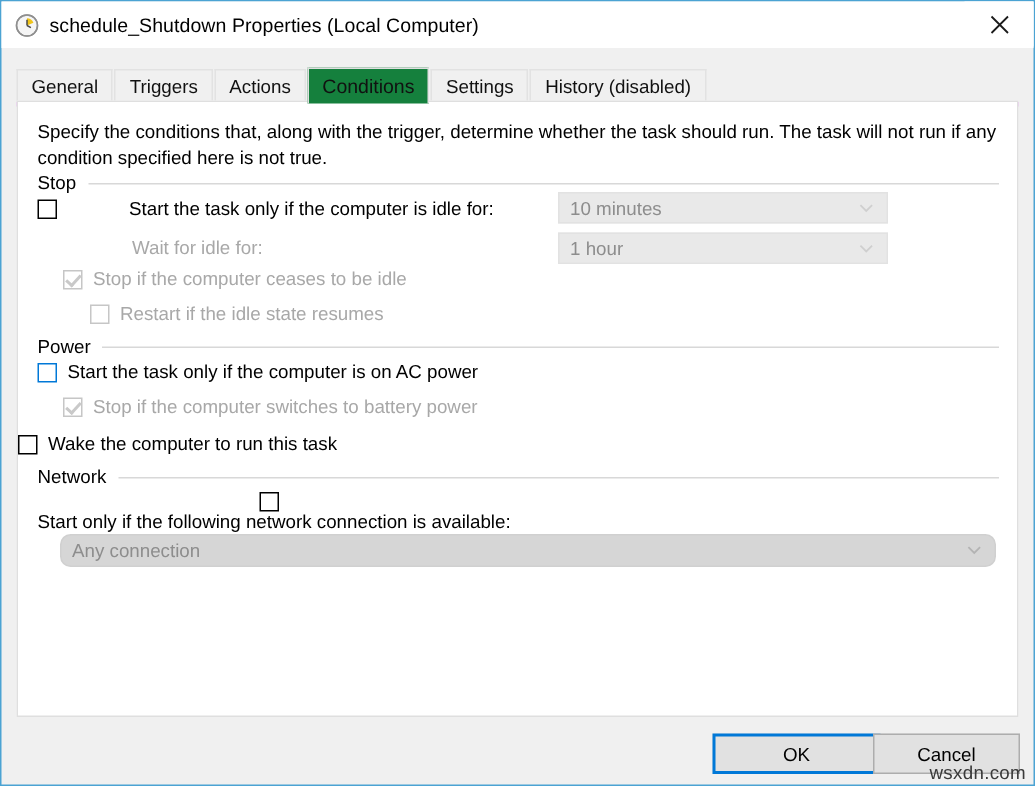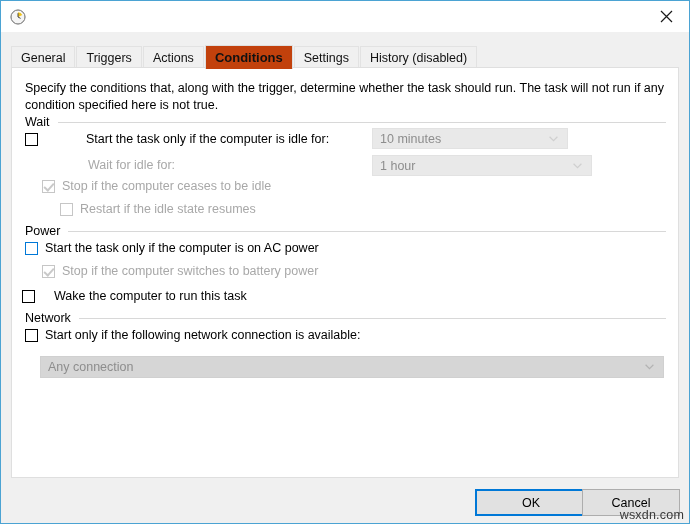--- a/index.html
+++ b/index.html
@@ -75,28 +75,27 @@
     background: #f0f0f0;
     border: 1px solid #e2e2e2;
     border-bottom: none;
     box-sizing: border-box;
     font-size: 12.5px;
     color: #111111;
     white-space: nowrap;
     margin-right: 1px;
   }
   .tab.selected {
-    background: #c2410c;
+    background: #15803d;
     border-color: #dfdfdf;
     height: 24px;
     position: relative;
     z-index: 2;
     margin-bottom: -1px;
     font-size: 13px;
-    font-weight: bold;
   }
   
   #panel {
     position: absolute;
     left: 10px; top: 66px;
     width: 668px;
     height: 411px;
     background: #ffffff;
     border: 1px solid #dfdfdf;
     box-sizing: border-box;
@@ -173,21 +172,21 @@
     color: #8d8d8d;
   }
   .combo .ctext { padding-left: 7px; white-space: nowrap; }
   .combo .carrow {
     position: absolute;
     right: 9px;
     top: 50%;
     transform: translateY(-50%);
     line-height: 0;
   }
-  .combo.wide { background: #d6d6d6; border-color: #d0d0d0; color: #8d8d8d; }
+  .combo.wide { background: #d6d6d6; border-color: #d0d0d0; color: #8d8d8d; border-radius: 7px; }
   
   .btn {
     position: absolute;
     box-sizing: border-box;
     height: 27px;
     display: flex;
     align-items: center;
     justify-content: center;
     background: #e1e1e1;
     border: 1px solid #adadad;
@@ -214,20 +213,21 @@
 
   <div id="titlebar">
     <div id="title-icon">
       <svg width="16" height="16" viewBox="0 0 16 16">
         <circle cx="8" cy="8" r="7" fill="#f5f5f5" stroke="#9a9a9a" stroke-width="1"></circle>
         <path d="M8 8 L8 3.2 A4.8 4.8 0 0 1 12.3 6.1 Z" fill="#f0c419"></path>
         <circle cx="8" cy="8" r="7" fill="none" stroke="#8f8f8f" stroke-width="1"></circle>
         <path d="M8 8 L8 4.2 M8 8 L10.6 9.4" stroke="#4a4a4a" stroke-width="1" fill="none"></path>
       </svg>
     </div>
+    <div id="title-text">schedule_Shutdown Properties (Local Computer)</div>
     <div id="close-button">
       <svg width="13" height="13" viewBox="0 0 13 13">
         <path d="M1 1 L12 12 M12 1 L1 12" stroke="#1a1a1a" stroke-width="1.2" fill="none"></path>
       </svg>
     </div>
   </div>
 
   <div id="tabstrip">
     <div class="tab">
       <span>General</span>
@@ -247,30 +247,30 @@
     <div class="tab">
       <span>History (disabled)</span>
     </div>
   </div>
 
   <div id="panel">
 
     <div id="description">Specify the conditions that, along with the trigger, determine whether the task should run.  The task will not run  if any condition specified here is not true.</div>
 
     <div class="group-header" style="top:47px;">
-      <span class="gh-label">Wait</span>
+      <span class="gh-label">Stop</span>
       <span class="gh-line"></span>
     </div>
 
     <div class="cbrow" style="left:13px; top:64px;gap:41px;">
       <span class="cbox"></span>
       <span class="cblabel">Start the task only if the computer is idle for:</span>
     </div>
 
-    <div class="combo" style="left:360px; top:60px; width:196px; height:21px;">
+    <div class="combo" style="left:360px; top:60px; width:220px; height:21px;">
       <span class="ctext">10 minutes</span>
       <span class="carrow">
         <svg width="9" height="6" viewBox="0 0 9 6">
             <path d="M0.6 0.8 L4.5 4.6 L8.4 0.8" stroke="#cfcfcf" stroke-width="1.2" fill="none"></path>
           </svg>
       </span>
     </div>
 
     <div class="plabel" style="left:76px; top:90px;">Wait for idle for:</div>
 
@@ -301,31 +301,31 @@
     <div class="cbrow" style="left:30px; top:196px;">
       <span class="cbox checked disabled"></span>
       <span class="cblabel disabled">Stop if the computer switches to battery power</span>
     </div>
 
     <div class="cbrow" style="left:13px; top:173px;">
       <span class="cbox hover"></span>
       <span class="cblabel">Start the task only if the computer is on AC power</span>
     </div>
 
-    <div class="cbrow" style="left:10px; top:221px;gap:12px;">
+    <div class="cbrow" style="left:0; top:221px;">
       <span class="cbox"></span>
       <span class="cblabel">Wake the computer to run this task</span>
     </div>
 
     <div class="group-header" style="top:243px;">
       <span class="gh-label">Network</span>
       <span class="gh-line"></span>
     </div>
 
-    <div class="cbrow" style="left:13px; top:260px;">
+    <div class="cbrow" style="left:13px; top:260px;flex-direction:column;">
       <span class="cbox"></span>
       <span class="cblabel">Start only if the following network connection is available:</span>
     </div>
 
     <div class="combo wide" style="left:28px; top:288px; width:624px; height:22px;">
       <span class="ctext">Any connection</span>
       <span class="carrow">
         <svg width="9" height="6" viewBox="0 0 9 6">
             <path d="M0.6 0.8 L4.5 4.6 L8.4 0.8" stroke="#b3b3b3" stroke-width="1.2" fill="none"></path>
           </svg>

